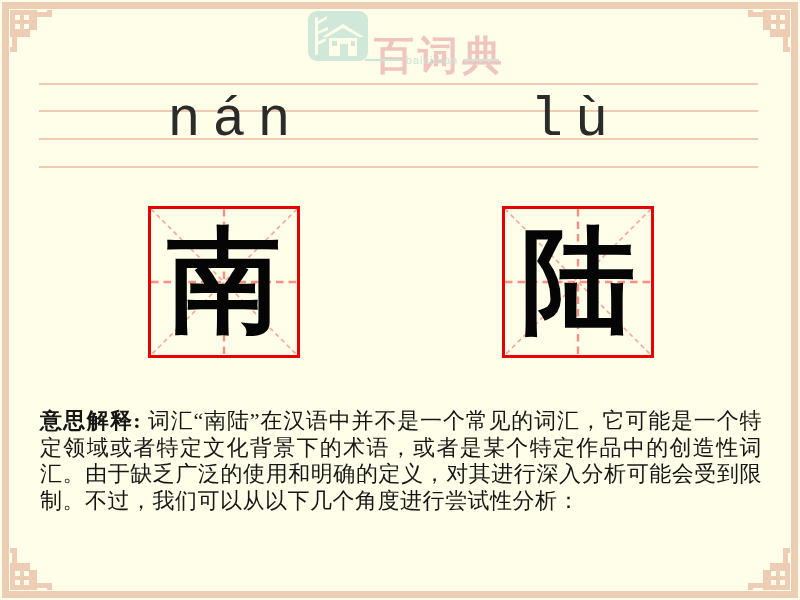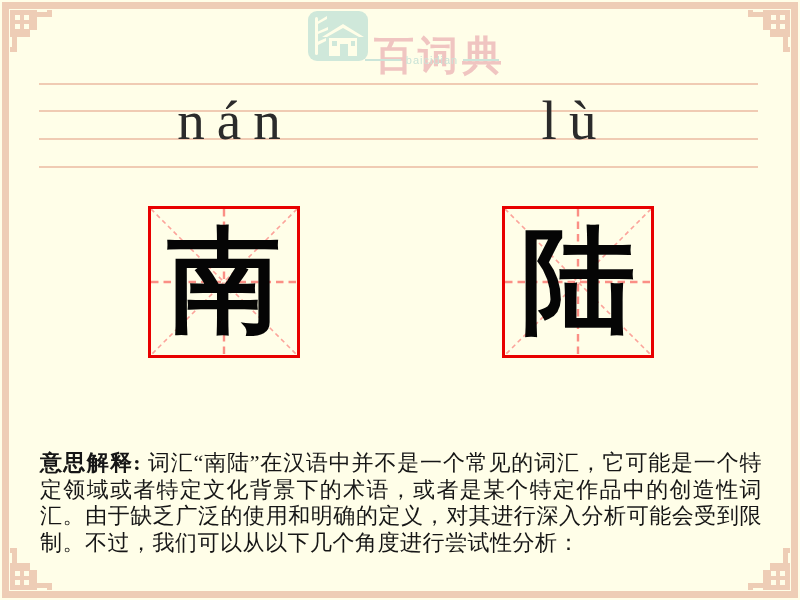--- a/index.html
+++ b/index.html
@@ -39,42 +39,42 @@
 
   
   .rule{position:absolute;left:39px;width:719px;height:2px;background:#f0cbb3;}
   .rule.r1{top:83px;}
   .rule.r2{top:110px;}
   .rule.r3{top:138px;}
   .rule.r4{top:166px;}
   .pinyin{
     position:absolute;top:90px;height:56px;line-height:62px;
     font-size:55px;color:#2b2b2b;letter-spacing:12px;
-    text-align:center;font-family:Liberation Serif, serif;
+    text-align:center;font-family:Liberation Mono, monospace;
   }
   .pinyin.p1{left:140px;width:190px;}
   .pinyin.p2{left:495px;width:160px;}
 
   
   .charbox{
     position:absolute;top:206px;width:146px;height:146px;
     border:3px solid #e80000;background:#fffee8;
   }
   .charbox.b1{left:148px;}
   .charbox.b2{left:502px;}
   .charbox svg.grid{position:absolute;inset:0;width:146px;height:146px;}
   .charbox .han{
     position:absolute;inset:0;display:flex;align-items:center;justify-content:center;
     font-size:114px;font-weight:bold;color:#050505;
     font-family:"Liberation Serif",serif;line-height:1;
   }
 
   
   .definition{
-    position:absolute;left:40px;top:428px;width:722px;
+    position:absolute;left:40px;top:386px;width:722px;
     font-size:22px;line-height:26.5px;color:#161616;
     text-align:justify;letter-spacing:0.5px;
     font-family:"Liberation Serif",serif;
   }
   .definition b{margin-right:6px;letter-spacing:1px;}
 </style>
 </head>
 <body>
 
 <div class="frame"></div>

